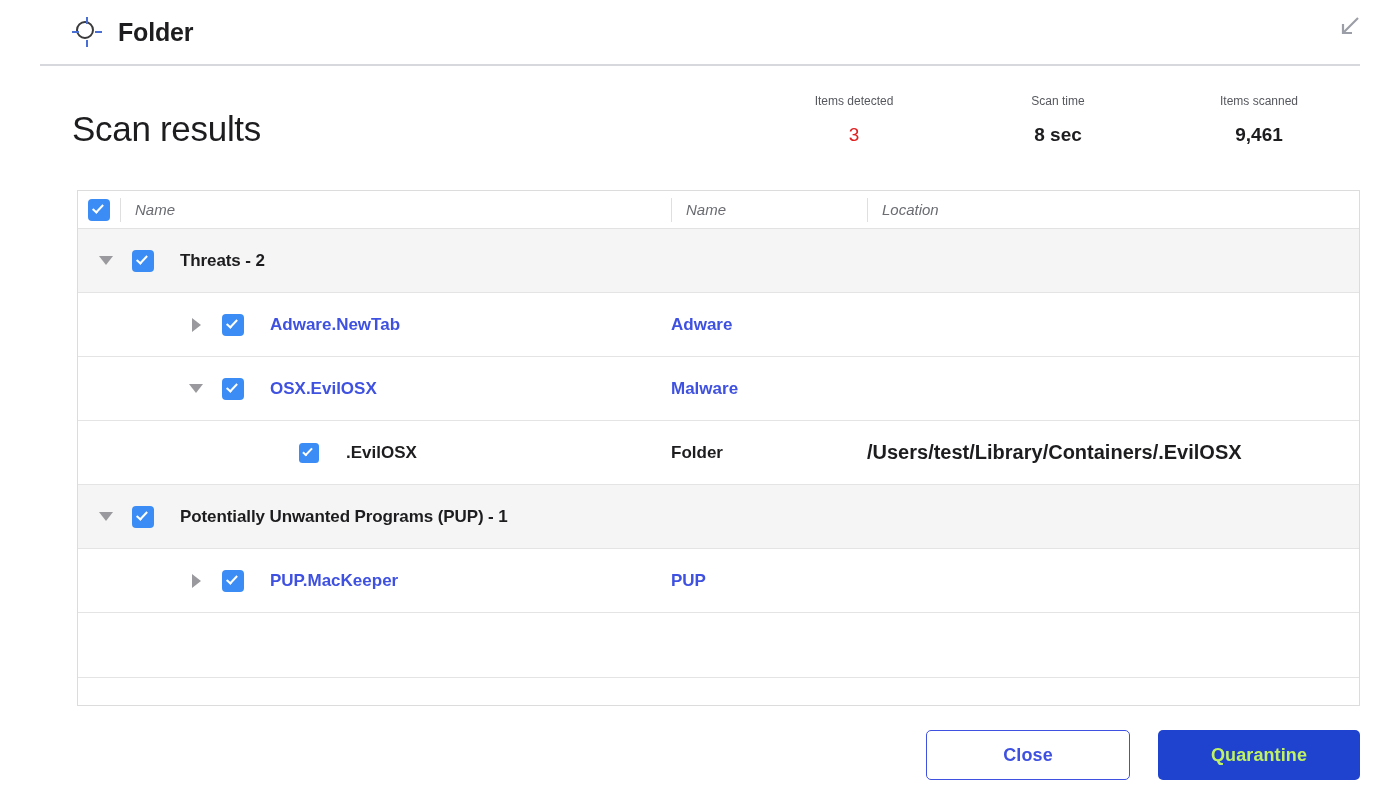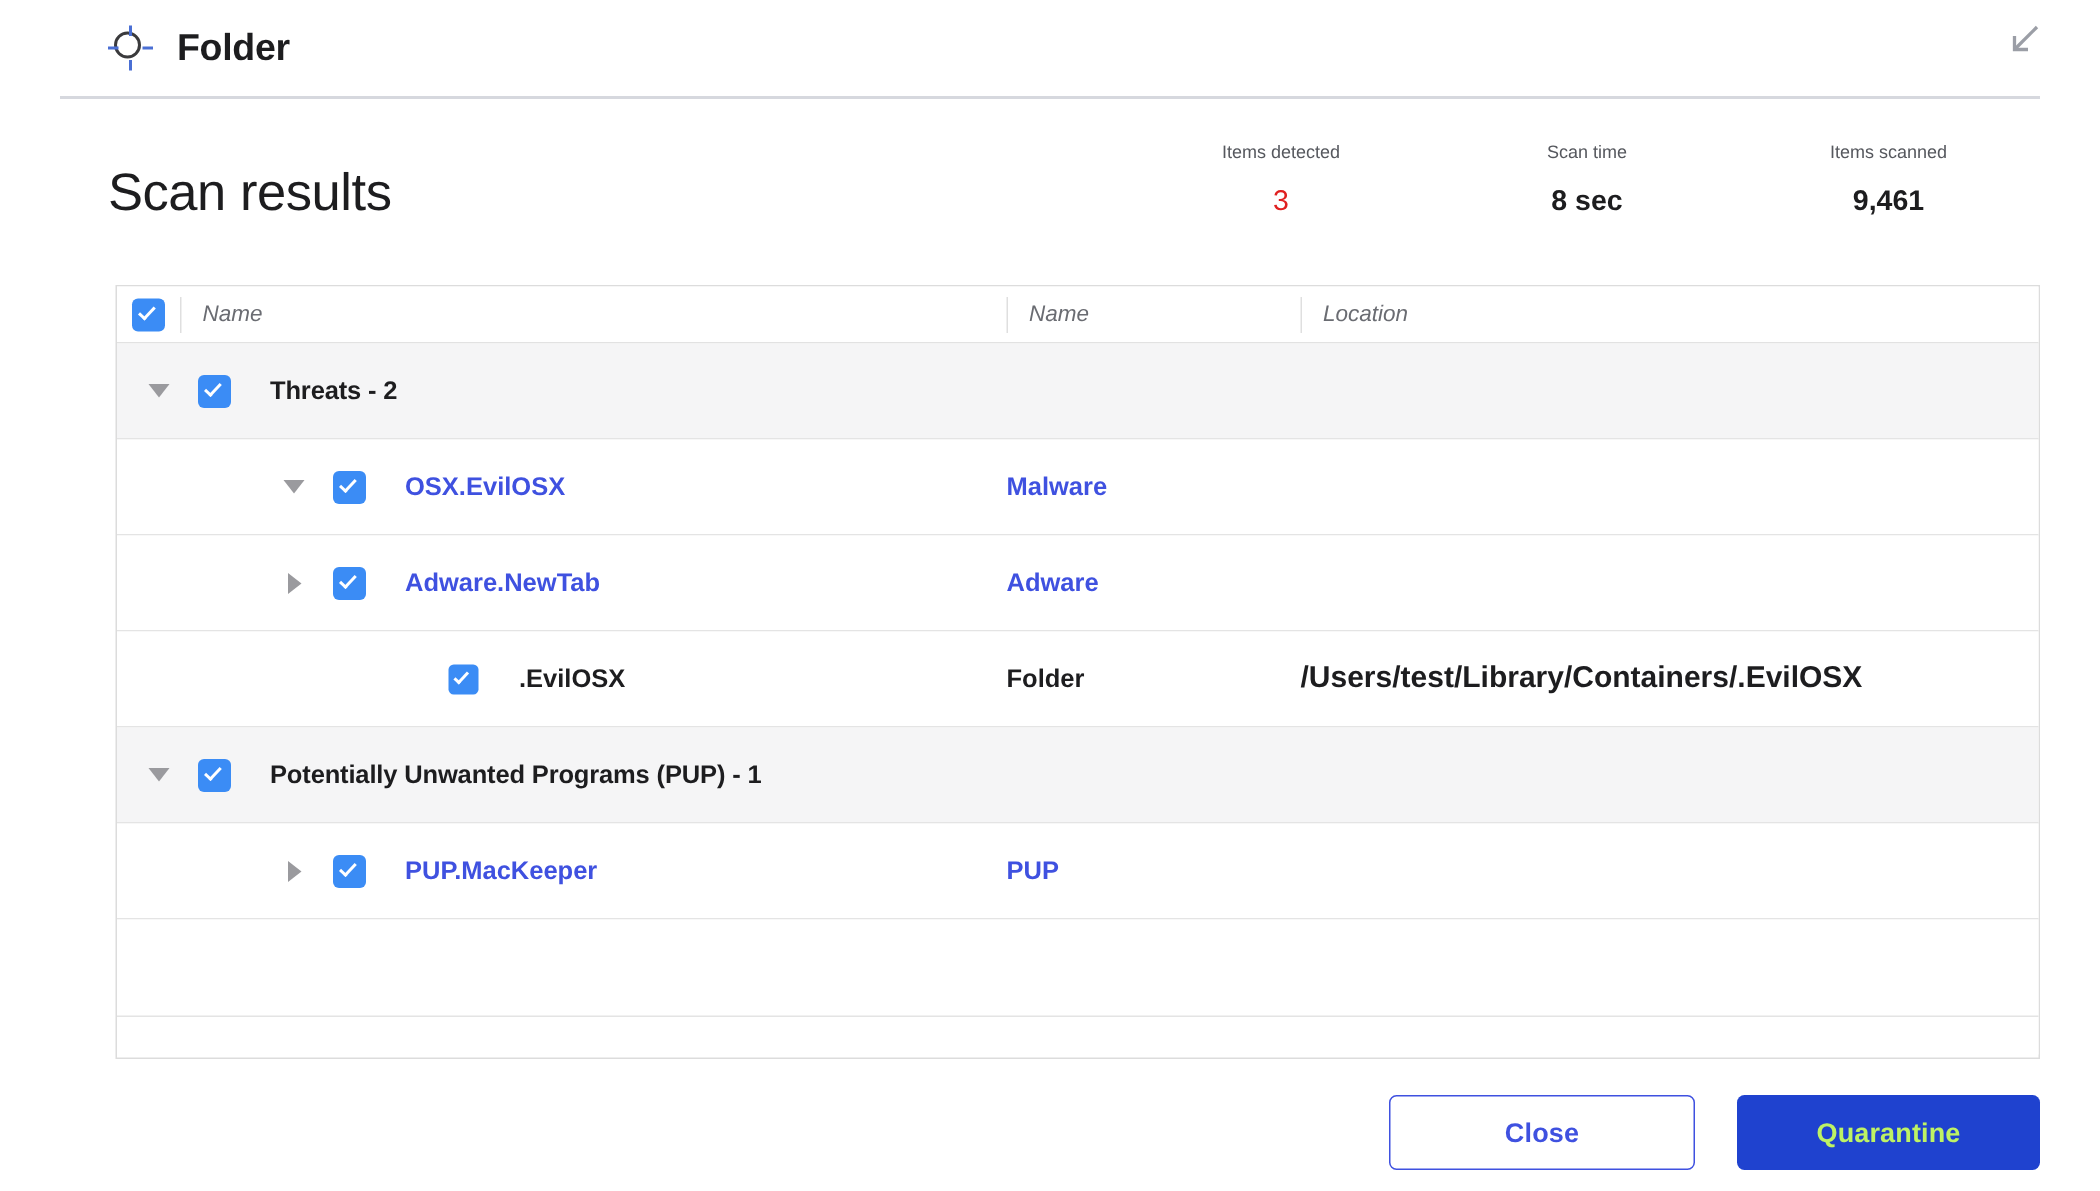--- a/index.html
+++ b/index.html
@@ -359,42 +359,42 @@
           </div>
           <span class="label-text pad-name group-label">Threats - 2</span>
         </div>
         <div class="cell-type plain"></div>
         <div class="cell-loc"></div>
       </div>
       <div class="row">
         <div class="cell-name">
           <div class="indent-1"></div>
           <div class="twisty-slot">
-            <span class="twisty down"></span>
+            <span class="twisty right"></span>
           </div>
           <div class="cb-slot">
             <span class="checkbox"></span>
           </div>
-          <span class="label-text pad-name threat">OSX.EvilOSX</span>
-        </div>
-        <div class="cell-type threat">Malware</div>
+          <span class="label-text pad-name threat">Adware.NewTab</span>
+        </div>
+        <div class="cell-type threat">Adware</div>
         <div class="cell-loc"></div>
       </div>
       <div class="row">
         <div class="cell-name">
           <div class="indent-1"></div>
           <div class="twisty-slot">
-            <span class="twisty right"></span>
+            <span class="twisty down"></span>
           </div>
           <div class="cb-slot">
             <span class="checkbox"></span>
           </div>
-          <span class="label-text pad-name threat">Adware.NewTab</span>
-        </div>
-        <div class="cell-type threat">Adware</div>
+          <span class="label-text pad-name threat">OSX.EvilOSX</span>
+        </div>
+        <div class="cell-type threat">Malware</div>
         <div class="cell-loc"></div>
       </div>
       <div class="row">
         <div class="cell-name">
           <div class="indent-2"></div>
           <div class="cb-slot">
             <span class="checkbox sm"></span>
           </div>
           <span class="label-text pad-name plain">.EvilOSX</span>
         </div>

